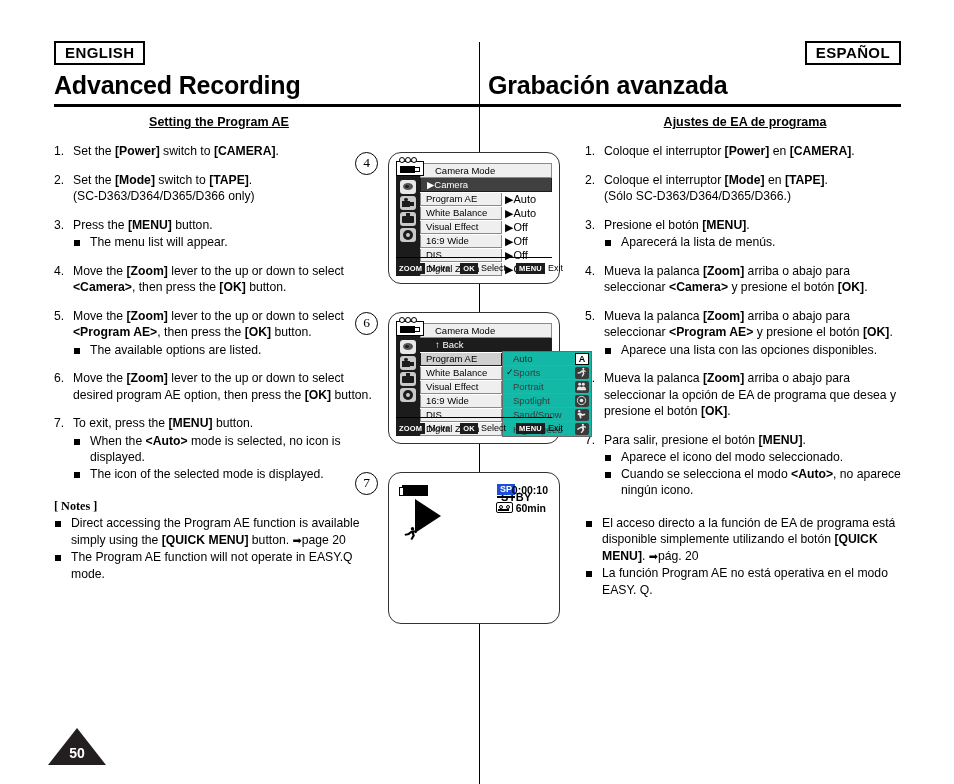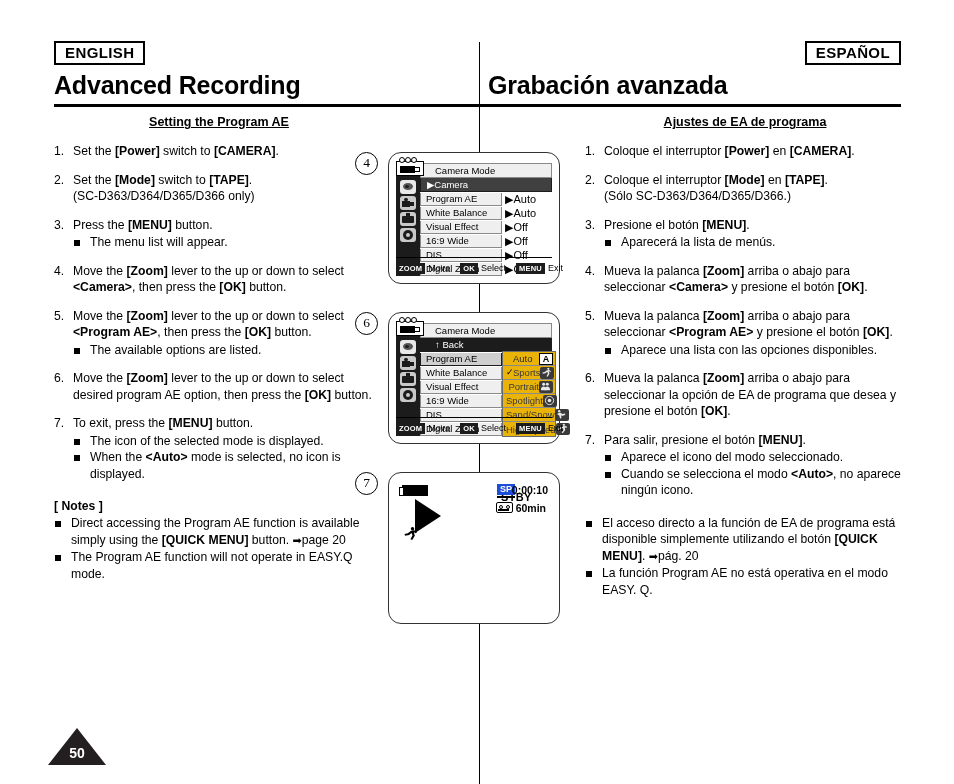--- a/index.html
+++ b/index.html
@@ -104,20 +104,21 @@
     width: 6px; height: 6px;
     background: #000;
   }
 
   .notes-block { margin-top: 16px; }
   .notes-title {
     font-size: 12.2px;
     font-weight: bold;
     margin-bottom: 1px;
     line-height: 16px;
+    font-family: Liberation Serif, serif;
   }
   ul.notes { list-style: none; margin: 0; padding: 0; }
   ul.notes > li {
     position: relative;
     padding-left: 17px;
     font-size: 12.2px;
     line-height: 16.5px;
     margin-bottom: 0px;
   }
   ul.notes > li::before {
@@ -300,22 +301,22 @@
     padding-left: 6px;
     white-space: nowrap;
     border: 1px solid #1c1c1c;
     border-top: none;
   }
 
   
   .submenu {
     position: absolute;
     left: 82px; top: 28px;
-    width: 54px;
-    background: #eab308;
+    width: 90px;
+    background: #14b8a6;
     border: 1px solid #6a6a6a;
   }
   .orow {
     display: flex;
     align-items: center;
     height: 14px;
     font-size: 9.5px;
     line-height: 13px;
     color: #3a3a3a;
     padding-left: 3px;
@@ -518,22 +519,22 @@
         <li><span class="num">2.</span><span>Set the <b>[Mode]</b> switch to <b>[TAPE]</b>.<br>(SC-D363/D364/D365/D366 only)</span></li>
         <li><span class="num">3.</span><span>Press the <b>[MENU]</b> button.</span><ul class="subs">
             <li>The menu list will appear.</li>
           </ul></li>
         <li><span class="num">4.</span><span>Move the <b>[Zoom]</b> lever to the up or down to select <b>&lt;Camera&gt;</b>, then press the <b>[OK]</b> button.</span></li>
         <li><span class="num">5.</span><span>Move the <b>[Zoom]</b> lever to the up or down to select <b>&lt;Program AE&gt;</b>, then press the <b>[OK]</b> button.</span><ul class="subs">
             <li>The available options are listed.</li>
           </ul></li>
         <li><span class="num">6.</span><span>Move the <b>[Zoom]</b> lever to the up or down to select desired program AE option, then press the <b>[OK]</b> button.</span></li>
         <li><span class="num">7.</span><span>To exit, press the <b>[MENU]</b> button.</span><ul class="subs">
+            <li>When the <b>&lt;Auto&gt;</b> mode is selected, no icon is displayed.</li>
             <li>The icon of the selected mode is displayed.</li>
-            <li>When the <b>&lt;Auto&gt;</b> mode is selected, no icon is displayed.</li>
           </ul></li>
       </ol>
     <div class="notes-block">
       <div class="notes-title">[ Notes ]</div>
       <ul class="notes" id="notes-en">
           <li>Direct accessing the Program AE function is available simply using the <b>[QUICK MENU]</b> button. <span class="arrow-r">➡</span>page 20</li>
           <li>The Program AE function will not operate in EASY.Q mode.</li>
         </ul>
     </div>
   </div>

